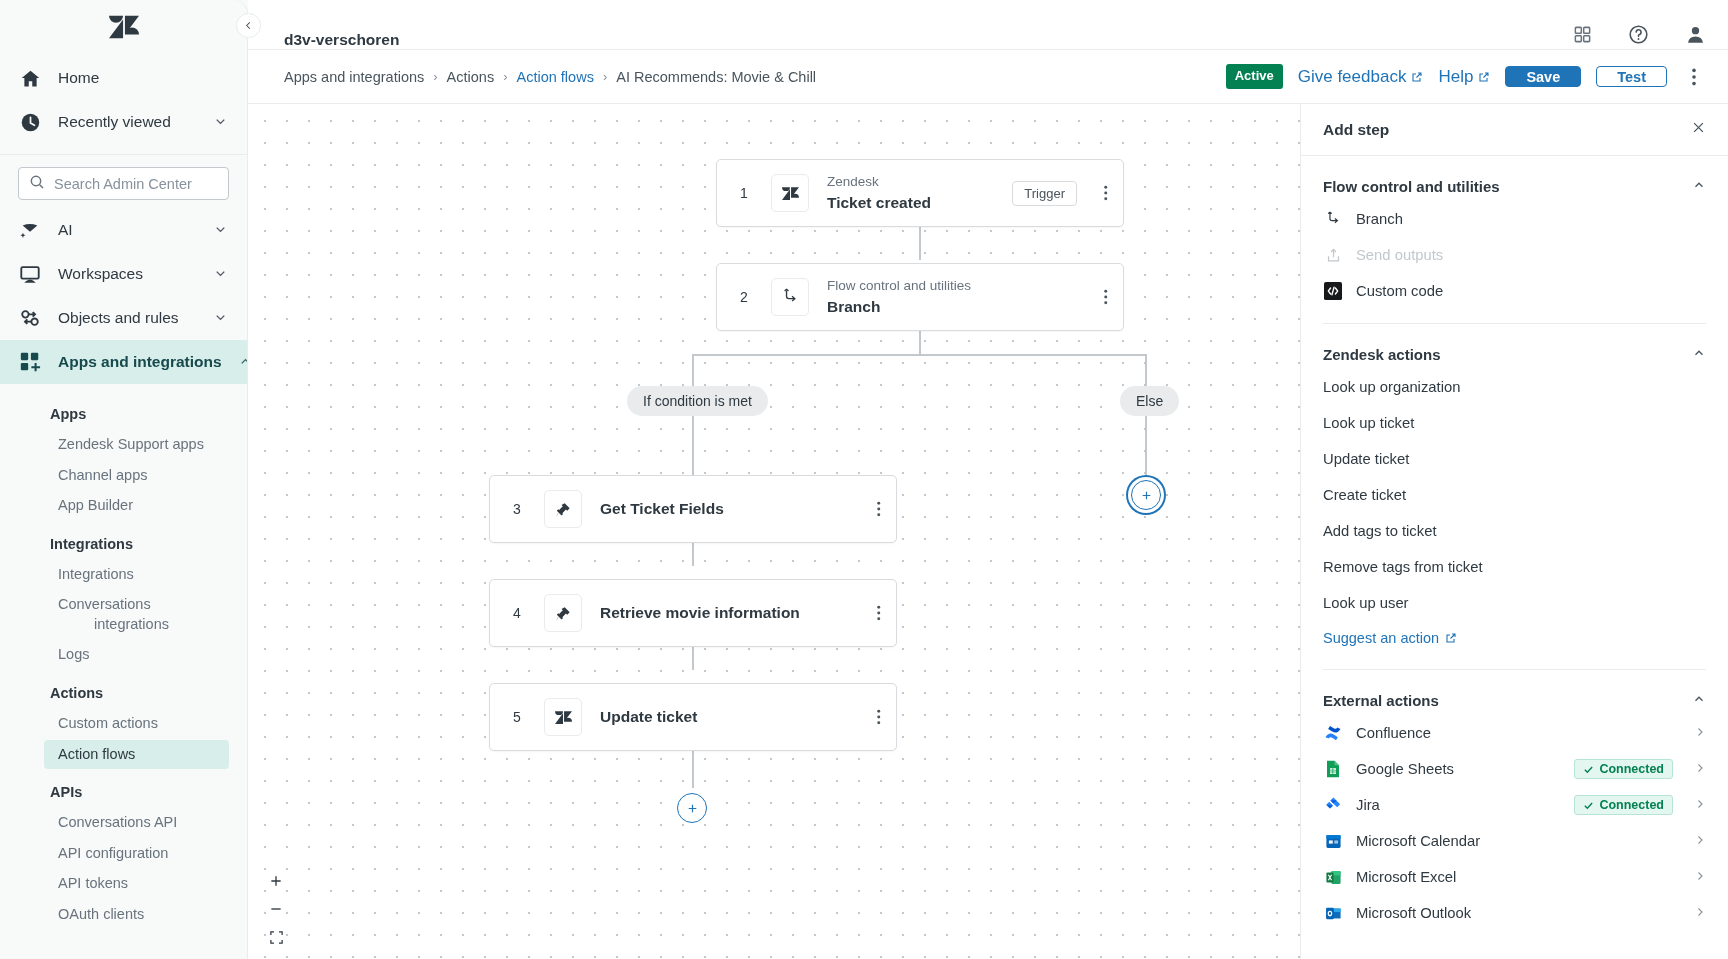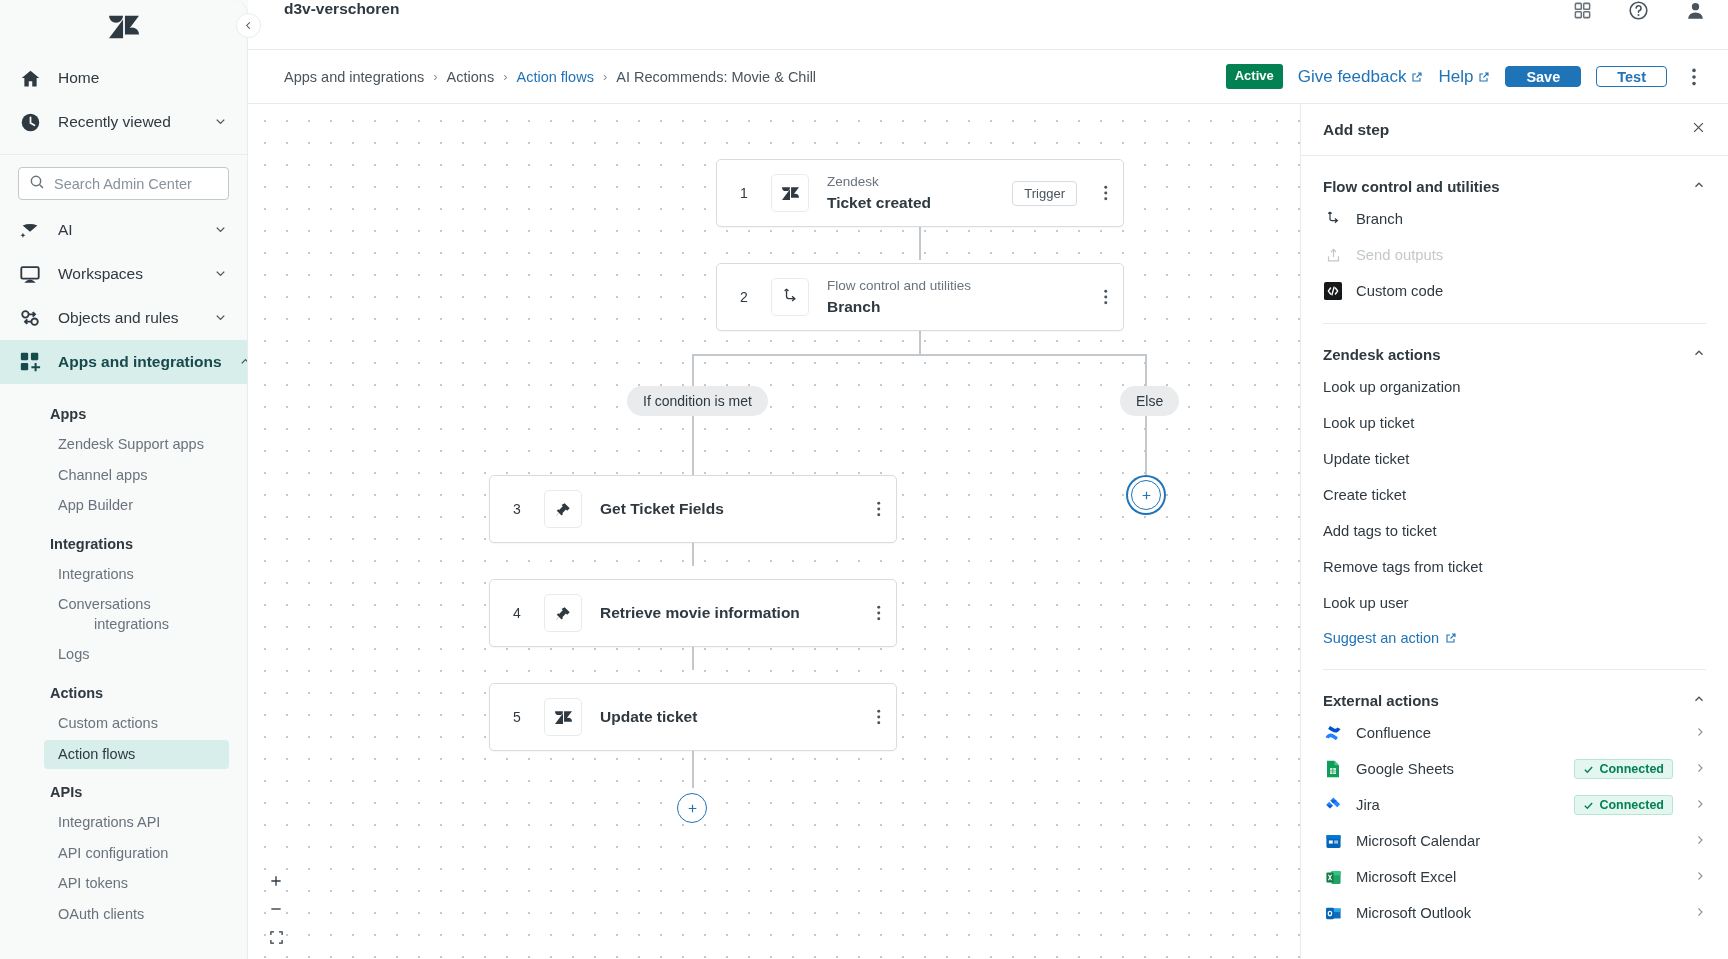--- a/index.html
+++ b/index.html
@@ -63,21 +63,21 @@
 
   
   .main { flex: 1; position: relative; background: #fff; display: flex; flex-direction: column; }
   .collapse-btn {
     position: absolute; left: -12px; top: 13px; width: 25px; height: 25px;
     border-radius: 50%; background: #fff; border: 1px solid #e9ebed;
     display: flex; align-items: center; justify-content: center; z-index: 30; cursor: pointer;
   }
   .topbar {
     height: 50px; flex: 0 0 50px; border-bottom: 1px solid #e9ebed;
-    display: flex; align-items: flex-start; padding: 0 22px 0 36px; background: #fff;
+    display: flex; align-items: flex-end; padding: 0 22px 0 36px; background: #fff;
   }
   .acct-name { font-size: 15.5px; font-weight: 700; color: #2f3941; }
   .topbar-icons { margin-left: auto; display: flex; align-items: center; gap: 36px; }
 
   .breadbar {
     height: 54px; flex: 0 0 54px; border-bottom: 1px solid #e9ebed;
     display: flex; align-items: center; padding: 0 22px 0 36px; background: #fff;
   }
   .crumbs { display: flex; align-items: center; gap: 9px; font-size: 14.5px; color: #49545c; }
   .crumbs .sep { color: #87929d; font-size: 13px; }
@@ -303,21 +303,21 @@
       <div class="sub-group-title">Integrations</div>
       <div class="sub-item">Integrations</div>
       <div class="sub-item">Conversations integrations</div>
       <div class="sub-item">Logs</div>
 
       <div class="sub-group-title">Actions</div>
       <div class="sub-item">Custom actions</div>
       <div class="sub-item sel">Action flows</div>
 
       <div class="sub-group-title">APIs</div>
-      <div class="sub-item">Integrations API</div>
+      <div class="sub-item">Conversations API</div>
       <div class="sub-item">API configuration</div>
       <div class="sub-item">API tokens</div>
       <div class="sub-item">OAuth clients</div>
     </div>
   </aside>
 
   <div class="main">
     <div class="collapse-btn">
       <svg width="11" height="11" viewBox="0 0 24 24" fill="none" stroke="#49545c" stroke-width="2.2">
           <path d="M15 5l-7 7 7 7"></path>

